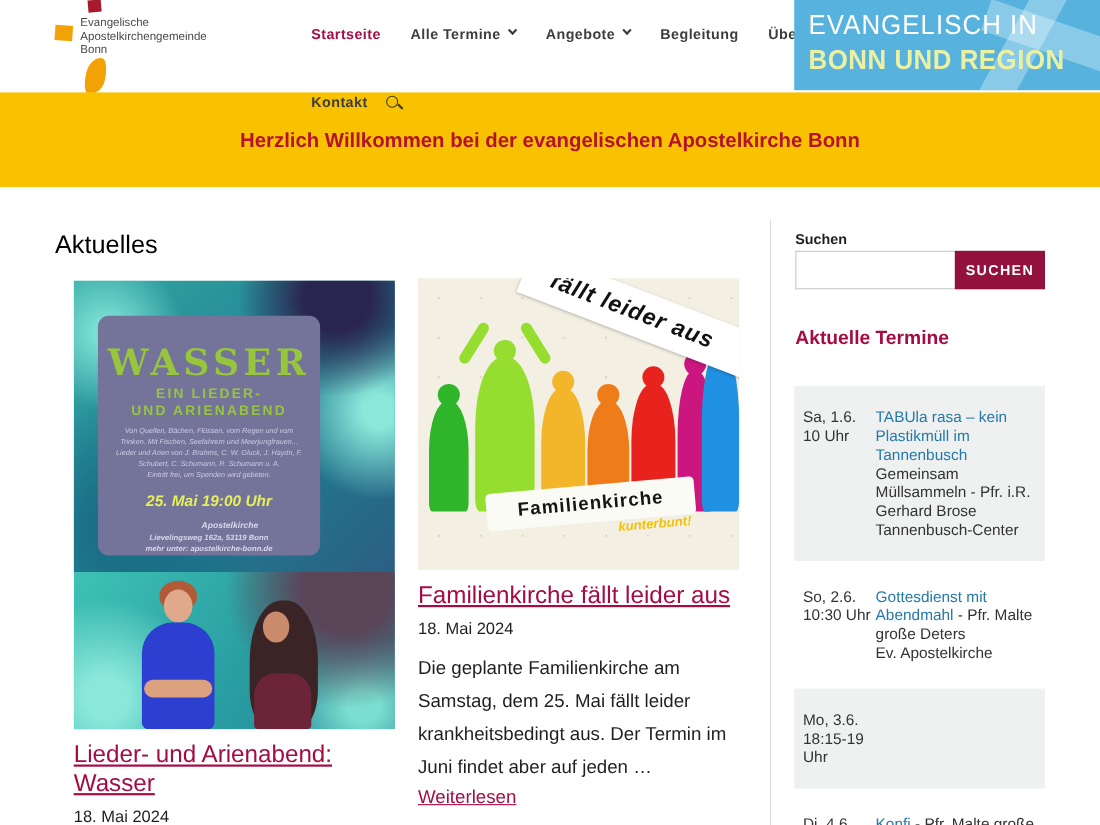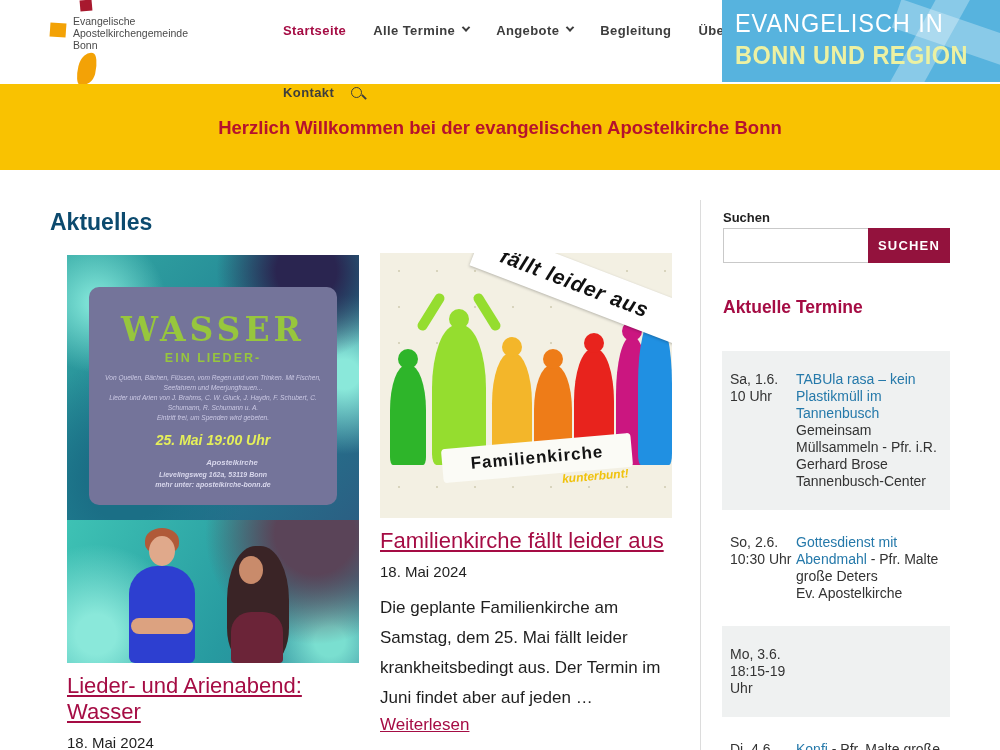--- a/index.html
+++ b/index.html
@@ -30,34 +30,34 @@
 
   .yellow-band { position:absolute; left:0; top:84px; width:1000px; height:86px; background:#f9c201; }
   .kontakt-row { position:absolute; left:283px; top:85px; display:flex; align-items:center; gap:17px;
                  font-size:13px; font-weight:700; color:#3d3d3d; letter-spacing:.4px; }
   .mag { position:relative; display:inline-block; width:11px; height:11px; border:1.7px solid #3d3d3d; border-radius:50%; }
   .mag::after { content:""; position:absolute; right:-4px; bottom:-3px; width:2px; height:6px; background:#3d3d3d; transform:rotate(-45deg); }
   .welcome { position:absolute; left:0; top:117px; width:1000px; text-align:center;
              font-size:18.5px; font-weight:700; color:#b5122d; }
 
   
-  .section-title { position:absolute; left:50px; top:209px; font-size:23px; font-weight:700; color:#0c4a6e; }
+  .section-title { position:absolute; left:50px; top:209px; font-size:23px; font-weight:400; color:#000000; }
   a.crimson { color:#a50c44; text-decoration:underline; }
 
   
   .card1 { position:absolute; left:67px; top:255px; width:292px; }
   .card1-img { position:relative; width:292px; height:408px; overflow:hidden; }
   .water-top { position:absolute; left:0; top:0; width:292px; height:265px;
       background:
         radial-gradient(circle at 82% 6%, #2a2550 0 30px, rgba(42,37,80,0) 90px),
         radial-gradient(circle at 10% 18%, #7be0d4 0 10px, rgba(123,224,212,0) 70px),
         radial-gradient(circle at 95% 45%, #8ae8da 0 15px, rgba(138,232,218,0) 80px),
         radial-gradient(circle at 20% 85%, #1b6f86 0 40px, rgba(27,111,134,0) 120px),
         linear-gradient(135deg, #33a8a3, #1f7e92 55%, #2b5f83); }
-  .poster-panel { position:absolute; left:22px; top:32px; width:248px; height:218px; background:#74749a;
+  .poster-panel { position:absolute; left:22px; top:32px; width:202px; height:218px; background:#74749a;
                   border-radius:10px; text-align:center; overflow:hidden; }
   .poster-title { margin-top:26px; font-family:"DejaVu Serif", serif; font-weight:700; font-size:33px;
                   color:#97c63d; letter-spacing:4px; line-height:1; }
   .poster-sub { margin-top:5px; font-size:12.5px; font-weight:700; letter-spacing:2px; color:#97c63d; line-height:1.2; }
   .poster-desc { margin:7px 16px 0; font-size:6.6px; font-style:italic; color:#cbc9e4; line-height:1.5; }
   .poster-datetime { margin-top:10px; font-size:14px; font-weight:700; font-style:italic; color:#e5ef5a; }
   .poster-venue { margin-top:9px; font-size:7px; font-weight:700; font-style:italic; color:#d8d7ec; line-height:1.55; }
   .poster-venue .v1 { font-size:7.8px;margin-left:38px; }
   .photo { position:absolute; left:0; top:265px; width:292px; height:143px; overflow:hidden;
       background:
@@ -178,20 +178,21 @@
 
   <h2 class="section-title">Aktuelles</h2>
 
   <div class="card1">
     <div class="card1-img">
       <div class="water-top"></div>
       <div class="poster-panel">
         <div class="poster-title">WASSER</div>
         <div class="poster-sub">
           <div>EIN LIEDER-</div>
+          <div>UND ARIENABEND</div>
         </div>
         <div class="poster-desc">
           <div>Von Quellen, Bächen, Flüssen, vom Regen und vom Trinken. Mit Fischen, Seefahrern und Meerjungfrauen...</div>
           <div>Lieder und Arien von J. Brahms, C. W. Gluck, J. Haydn, F. Schubert, C. Schumann, R. Schumann u. A.</div>
           <div>Eintritt frei, um Spenden wird gebeten.</div>
         </div>
         <div class="poster-datetime">25. Mai 19:00 Uhr</div>
         <div class="poster-venue">
           <div class="v1">Apostelkirche</div>
           <div>Lievelingsweg 162a, 53119 Bonn</div>

